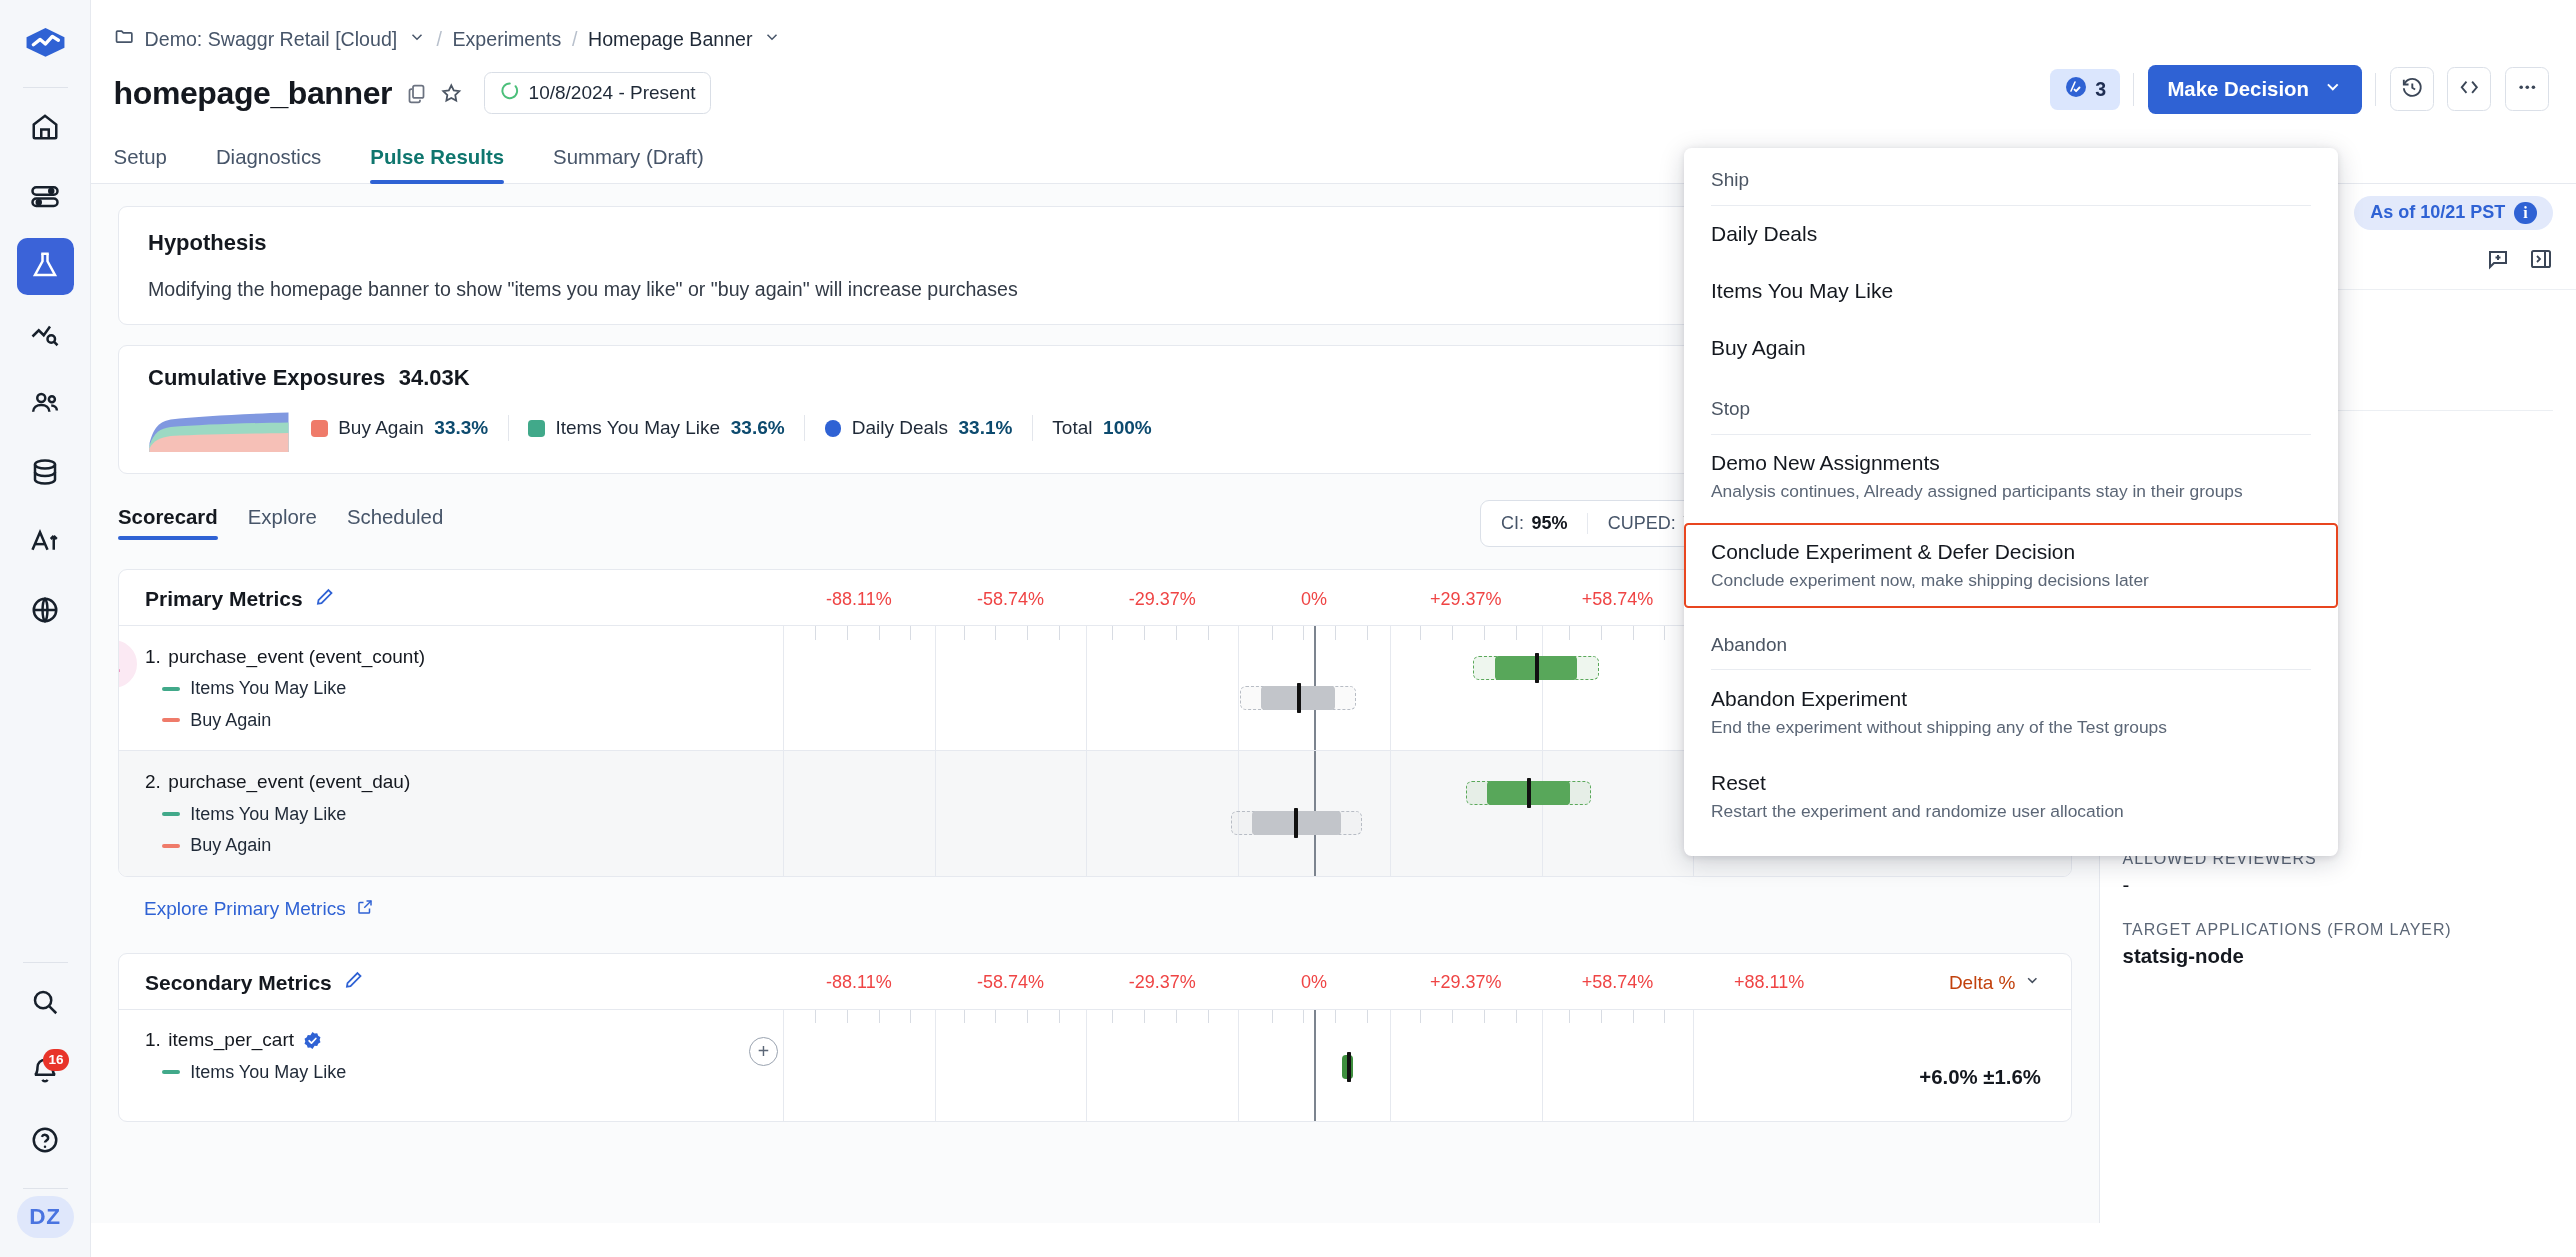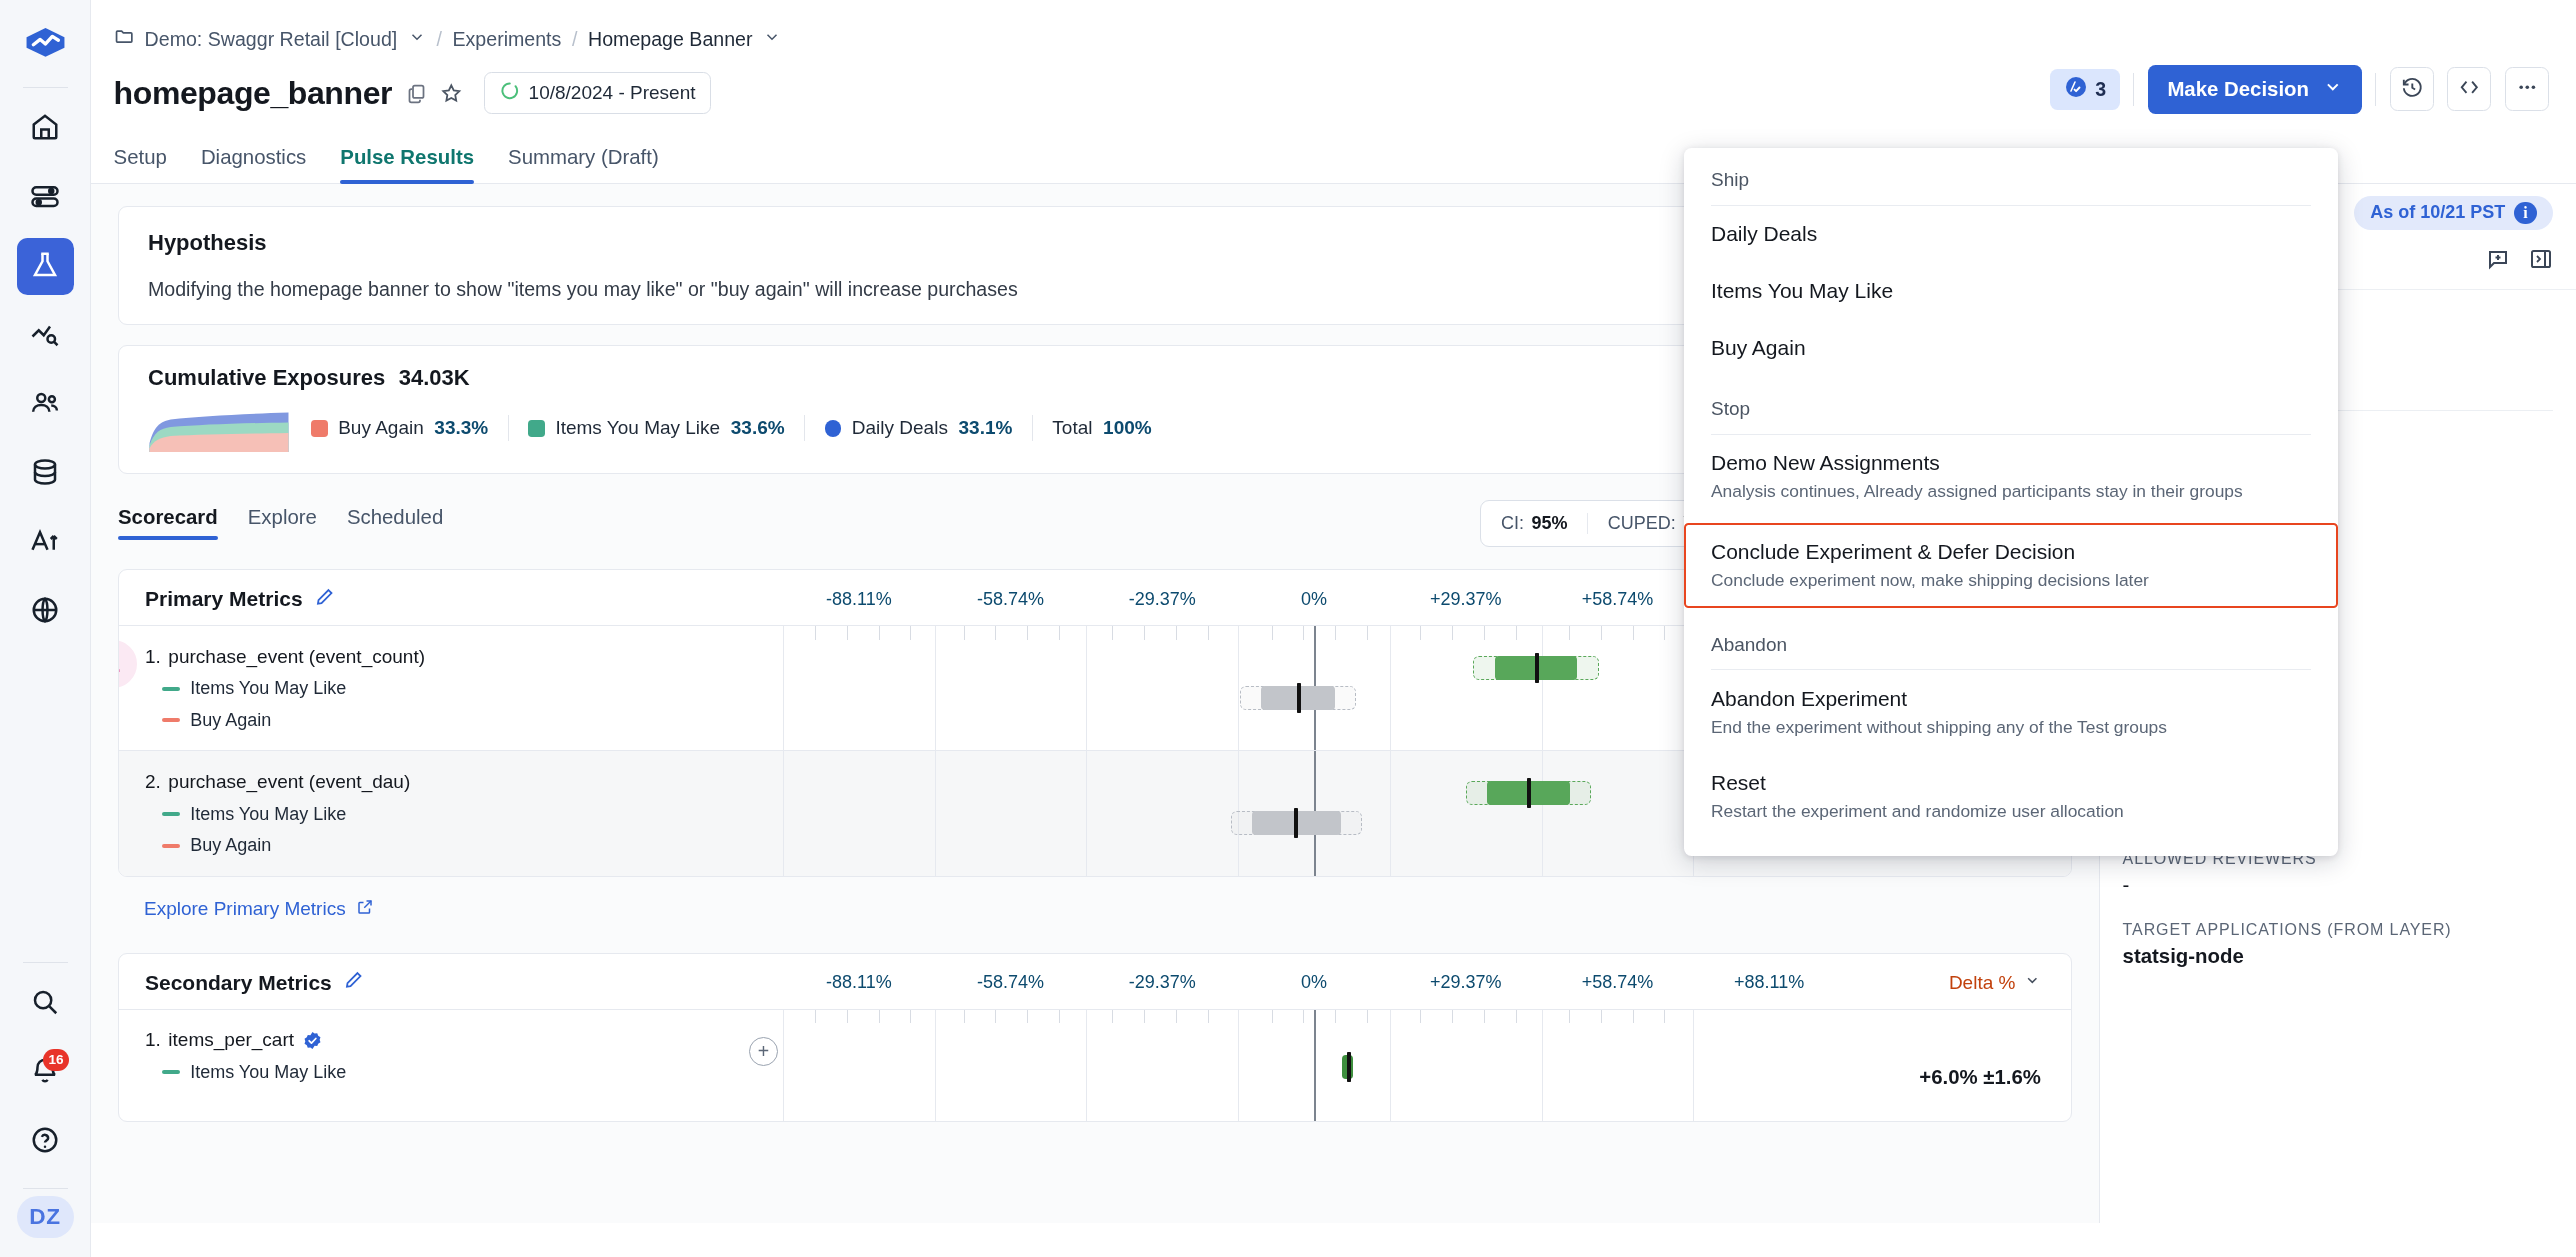--- a/index.html
+++ b/index.html
@@ -80,21 +80,21 @@
     font-family: "Liberation Sans", sans-serif;
   }
   .sq-btn {
     width: 44px; height: 44px; border: 0.8px solid #dbe0e8; border-radius: 7.5px;
     background:#fff; display:flex; align-items:center; justify-content:center; cursor:pointer;
     color: #3b4657;
   }
 
   
   .tabs {
-    display:flex; align-items:flex-start; gap: 34px;
+    display:flex; align-items:flex-start; gap: 49px;
     padding: 26px 0 0 22.6px; border-bottom: 0.8px solid #e6e9ef; margin-top: 6px;
   }
   .tab { font-size: 20.4px; color: #475569; padding-bottom: 13.6px; cursor: pointer; position: relative; }
   .tab.active { color: #0f766e; font-weight: 700; }
   .tab.active:after {
     content:""; position:absolute; left:0; right:0; bottom:-1.5px; height:3.8px; background:#2f62d4; border-radius: 2.3px;
   }
 
   
   .body-wrap { position:relative; display:flex; height: calc(1258px - 219px); }
@@ -165,21 +165,21 @@
   }
   .mhead {
     display:flex; align-items:center; padding: 16.6px 0 13.6px 0; position:relative;
   }
   .mhead-title {
     width: 664px; padding-left: 26px; display:flex; align-items:center; gap: 12px;
     font-size: 21px; font-weight:700; color:#14181f;
   }
   .axis { flex:1 1 auto; display:flex; position:relative; }
   .axis .tick-lbl {
-    flex: 1 1 0; text-align:center; font-size: 18px; color:#0c4a6e;
+    flex: 1 1 0; text-align:center; font-size: 18px; color:#ef4444;
   }
   .delta-col { width: 226px; text-align:right; padding-right: 30px; font-size: 19px; color:#c2410c; display:flex; align-items:center; justify-content:flex-end; gap: 9px; cursor:pointer; }
 
   .mrow { display:flex; border-top: 0.8px solid #e6e9ef; position:relative; min-height: 112px; }
   .mrow.alt { background:#f6f7f8; }
   .mrow-label { width: 664px; padding: 19.6px 0 19.6px 26px; position:relative; }
   .mname { font-size: 19px; color:#14181f; display:flex; align-items:center; gap: 7.5px; }
   .mvar { display:flex; align-items:center; gap: 10.6px; font-size: 18px; color:#1f2937; margin-top: 10.6px; padding-left: 16.6px; }
   .mvar .dash { width: 18px; height: 3.8px; border-radius: 2.3px; display:inline-block; }
 

